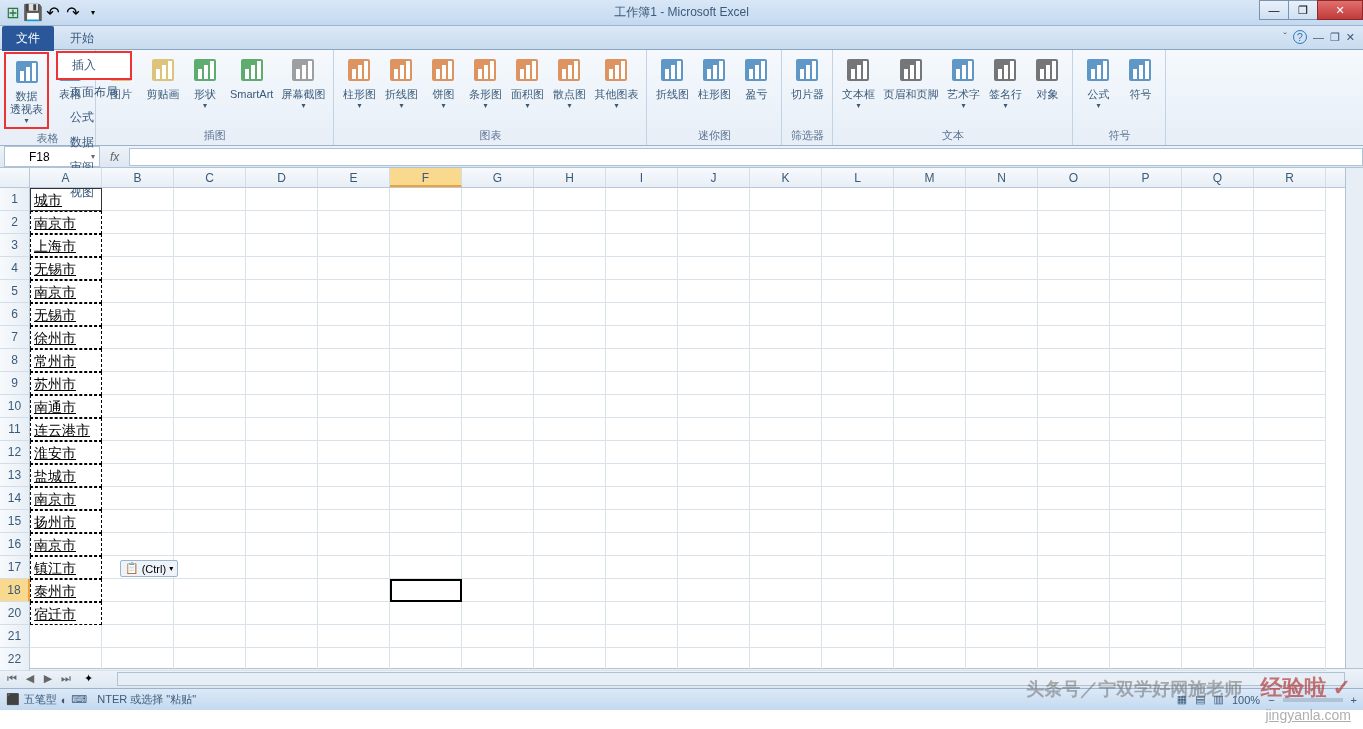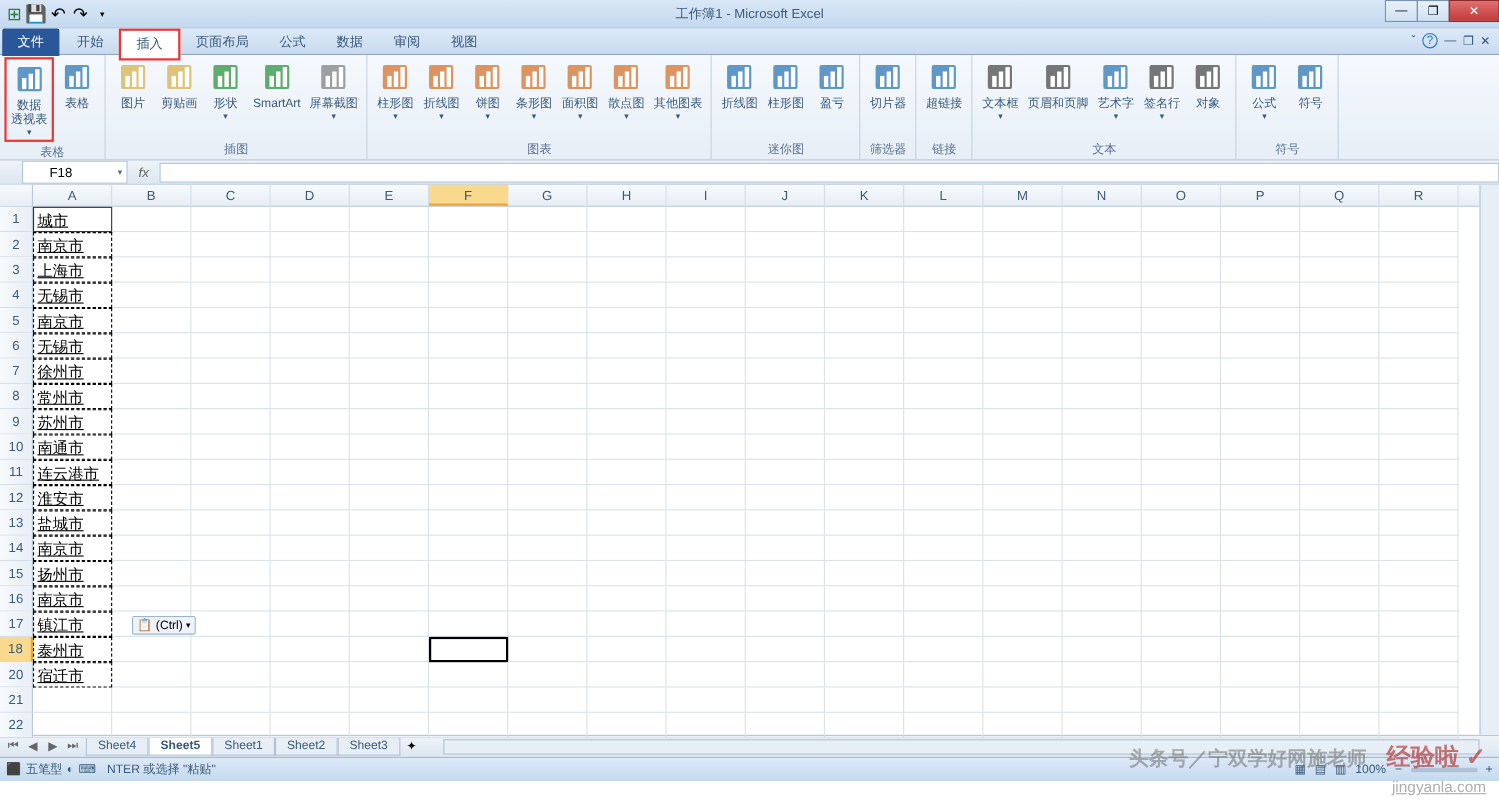--- a/index.html
+++ b/index.html
@@ -23,21 +23,21 @@
 .group { border-right: 1px solid #c4d3e3; padding: 2px 4px 0 4px; display: flex; flex-direction: column; justify-content: space-between; }
 .group-items { display: flex; align-items: flex-start; }
 .group-label { text-align: center; font-size: 11px; color: #5a7290; padding: 2px 0; }
 .rbtn { display: flex; flex-direction: column; align-items: center; padding: 2px 4px; cursor: pointer; min-width: 42px; }
 .rbtn .ico { width: 32px; height: 32px; margin-bottom: 2px; display: flex; align-items: center; justify-content: center; }
 .rbtn .lbl { font-size: 11px; color: #3a5a7a; text-align: center; line-height: 13px; }
 .rbtn .drop { font-size: 8px; color: #3a5a7a; }
 .rbtn.highlighted { border: 2px solid #e33; }
 
 .namebox-row { height: 22px; background: linear-gradient(#eef3f9,#dde7f2); border-bottom: 1px solid #b0c2d6; display: flex; align-items: center; }
-.namebox { width: 96px; border-right: 1px solid #b0c2d6; padding-left: 24px; font-size: 12px; display: flex; align-items: center; height: 100%; background:#fff; margin-left:20px; border:1px solid #b0c2d6;gap:12px;}
+.namebox { width: 96px; border-right: 1px solid #b0c2d6; padding-left: 24px; font-size: 12px; display: flex; align-items: center; height: 100%; background:#fff; margin-left:4px; border:1px solid #b0c2d6;gap:12px;}
 .namebox .dd { margin-left: auto; padding: 0 4px; color: #666; font-size: 8px; }
 .fx { padding: 0 10px; font-style: italic; color: #666; font-size: 12px; }
 .formula-bar { flex: 1; background: #fff; height: 18px; border: 1px solid #b0c2d6; }
 
 .sheet-area { position: relative; height: 500px; }
 .col-headers { display: flex; height: 20px; background: linear-gradient(#f7fafd,#e7eef5); border-bottom: 1px solid #b8c8da; }
 .corner { width: 30px; border-right: 1px solid #b8c8da; background: linear-gradient(#f7fafd,#e7eef5); }
 .colh { width: 72px; border-right: 1px solid #d3dde7; text-align: center; font-size: 12px; color: #3a5a7a; line-height: 20px; }
 .colh.active { background: #f9d98e; border-bottom: 2px solid #e8a43a;}
 .rows { }
@@ -80,21 +80,21 @@
   <div class="title-text">工作簿1 - Microsoft Excel</div>
   <div class="win-controls">
     <div class="win-btn">—</div>
     <div class="win-btn">❐</div>
     <div class="win-btn close">✕</div>
   </div>
 </div>
 
 <div class="tabs">
   <div class="file-tab">文件</div>
-  <div id="tabs-container" style="display:flex;">
+  <div id="tabs-container" style="display:flex;flex-direction:column;">
       <div class="tab">开始</div>
       <div class="tab highlighted">插入</div>
       <div class="tab">页面布局</div>
       <div class="tab">公式</div>
       <div class="tab">数据</div>
       <div class="tab">审阅</div>
       <div class="tab">视图</div>
     </div>
   <div class="help">
     <span>ˇ</span>
@@ -331,36 +331,20 @@
               <rect x="4" y="4" width="22" height="22" fill="#3a7fb8" opacity="0.8" rx="2"></rect>
               <rect x="8" y="14" width="4" height="10" fill="#fff"></rect>
               <rect x="14" y="10" width="4" height="14" fill="#fff"></rect>
               <rect x="20" y="6" width="4" height="18" fill="#fff"></rect>
             </svg>
           </div>
           <div class="lbl">切片器</div>
         </div>
       </div>
       <div class="group-label">筛选器</div>
-    </div>
-    <div class="group">
-      <div class="group-items">
-        <div class="rbtn">
-          <div class="ico">
-            <svg width="30" height="30">
-              <rect x="4" y="4" width="22" height="22" fill="#3a7fb8" opacity="0.8" rx="2"></rect>
-              <rect x="8" y="14" width="4" height="10" fill="#fff"></rect>
-              <rect x="14" y="10" width="4" height="14" fill="#fff"></rect>
-              <rect x="20" y="6" width="4" height="18" fill="#fff"></rect>
-            </svg>
-          </div>
-          <div class="lbl">超链接</div>
-        </div>
-      </div>
-      <div class="group-label">链接</div>
     </div>
     <div class="group">
       <div class="group-items">
         <div class="rbtn">
           <div class="ico">
             <svg width="30" height="30">
               <rect x="4" y="4" width="22" height="22" fill="#555" opacity="0.8" rx="2"></rect>
               <rect x="8" y="14" width="4" height="10" fill="#fff"></rect>
               <rect x="14" y="10" width="4" height="14" fill="#fff"></rect>
               <rect x="20" y="6" width="4" height="18" fill="#fff"></rect>
@@ -930,27 +914,20 @@
   <div class="vscroll"></div>
 </div>
 
 <div class="sheet-tabs-row">
   <div class="sheet-nav">
     <span>⏮</span>
     <span>◀</span>
     <span>▶</span>
     <span>⏭</span>
   </div>
-  <div id="sheettabs" style="display:flex;">
-      <div class="sheet-tab">Sheet4</div>
-      <div class="sheet-tab active">Sheet5</div>
-      <div class="sheet-tab">Sheet1</div>
-      <div class="sheet-tab">Sheet2</div>
-      <div class="sheet-tab">Sheet3</div>
-    </div>
   <span style="padding:0 6px;">✦</span>
   <div class="hscroll">
       <div class="track"></div>
     </div>
 </div>
 
 <div class="statusbar">
   <div class="ime">
     <span>⬛</span>
     <span>五笔型</span>

